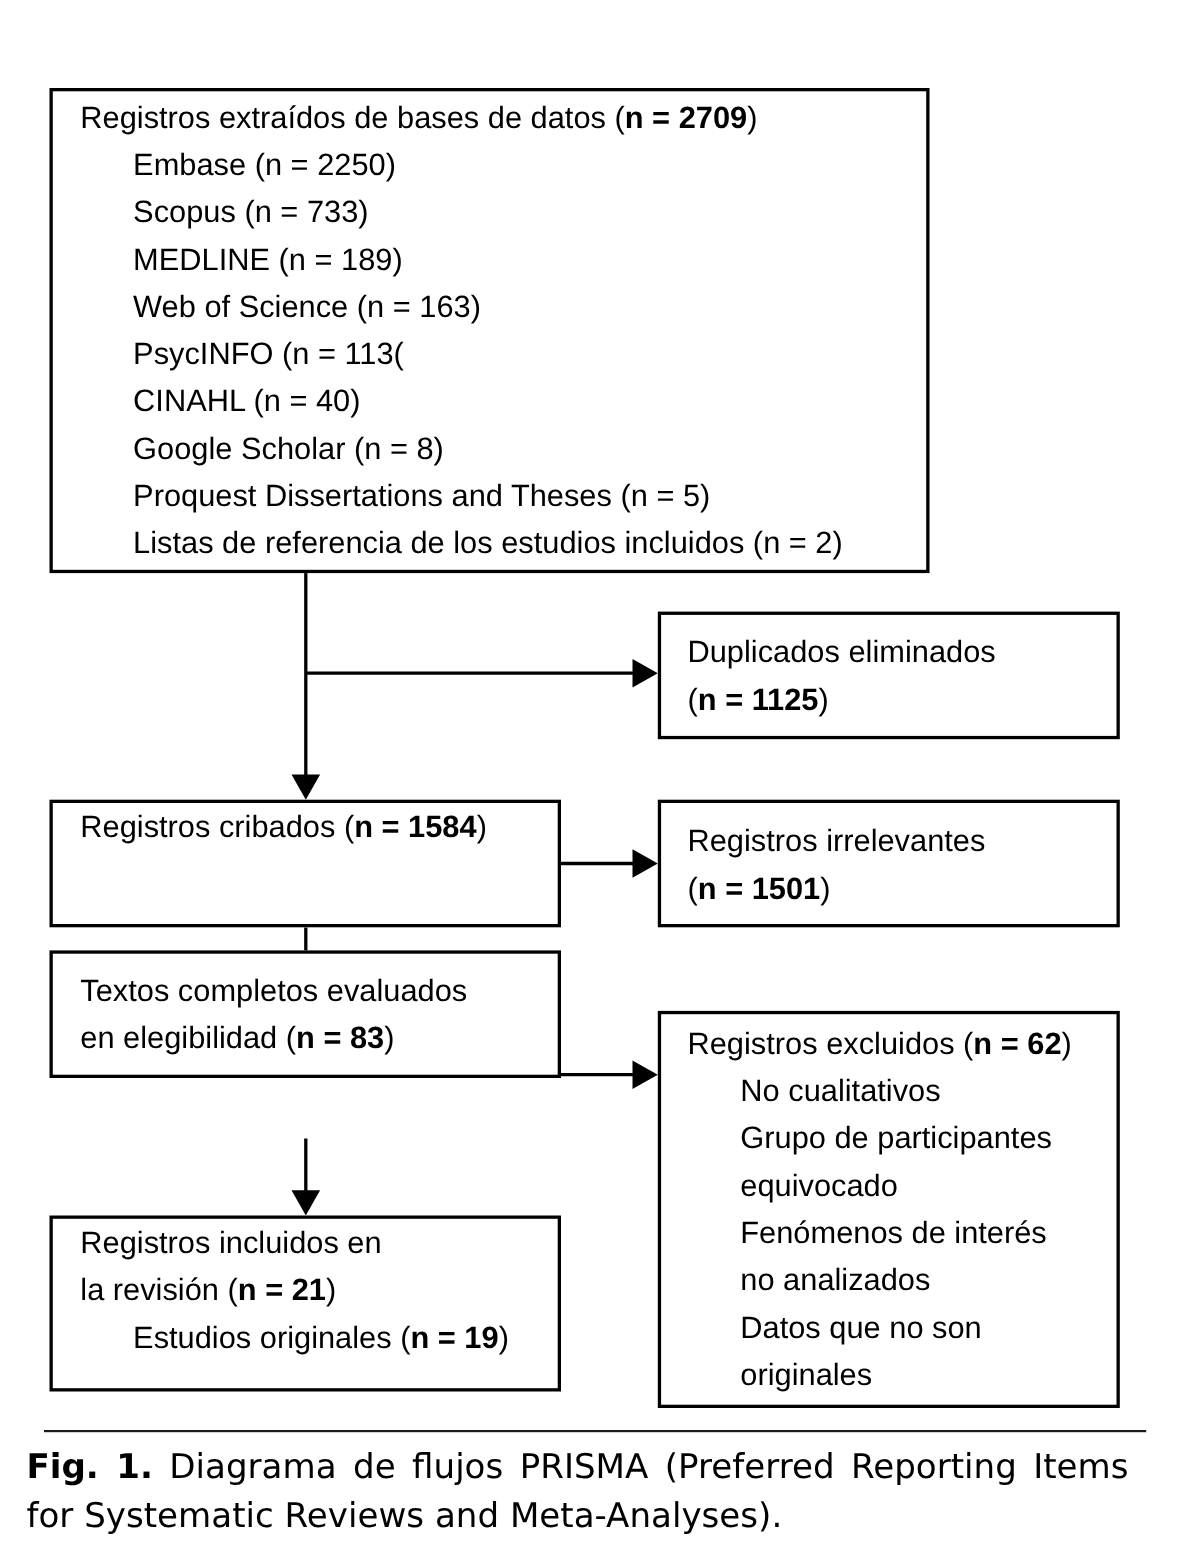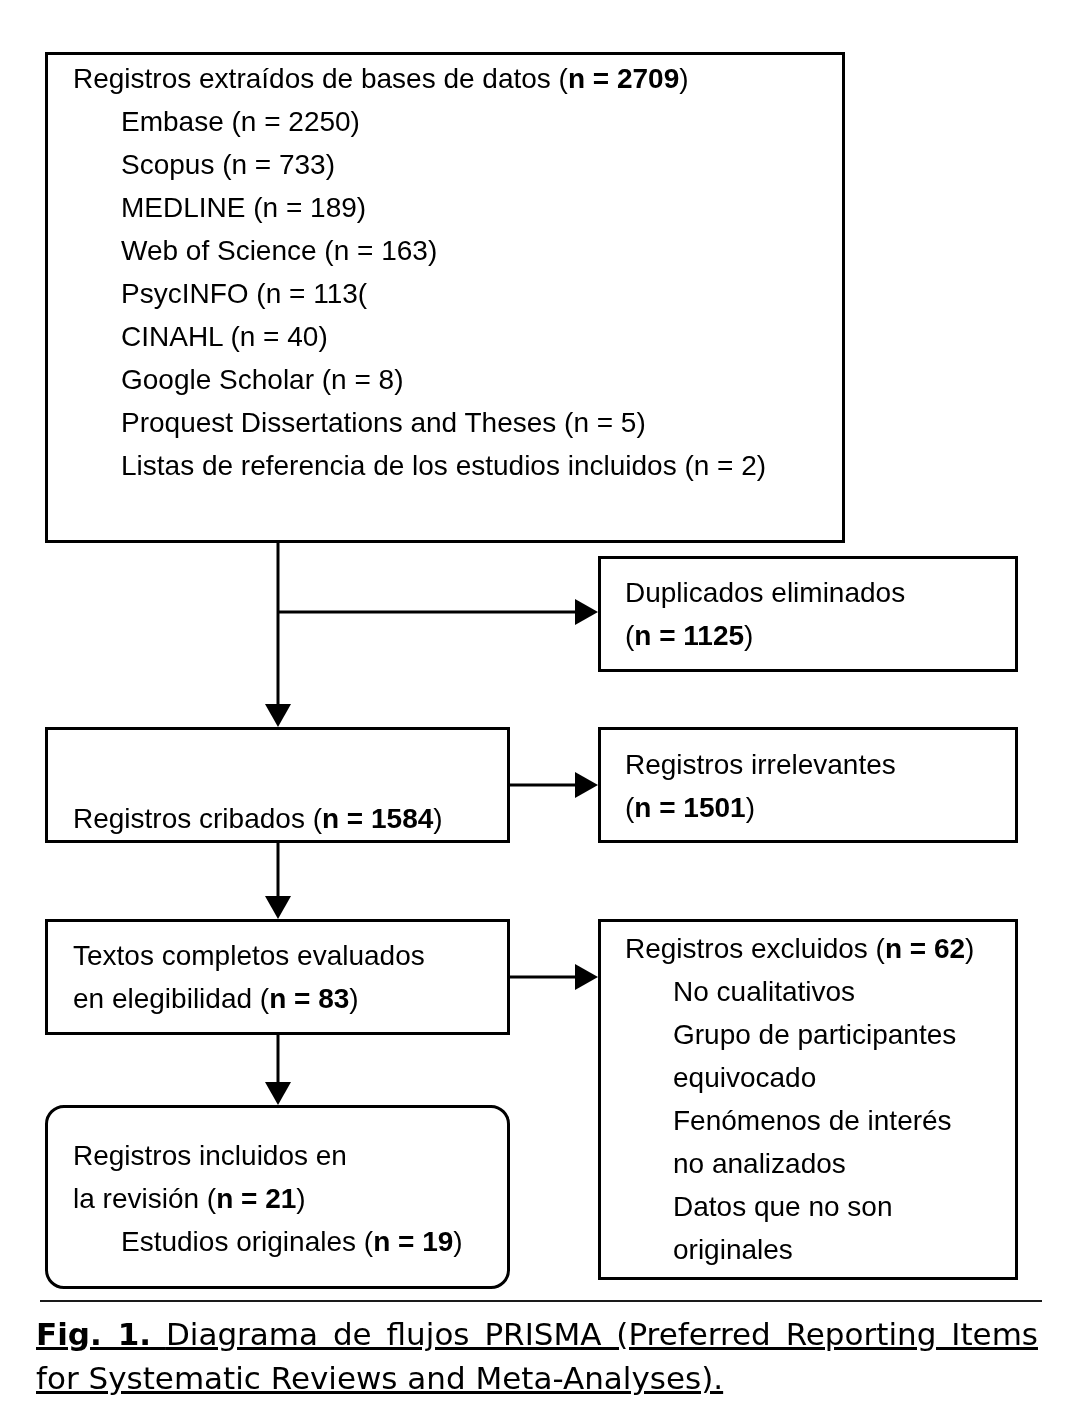--- a/index.html
+++ b/index.html
@@ -23,43 +23,42 @@
     border: 3px solid #000;
     background: #fff;
     font-size: 28px;
     line-height: 43px;
   }
   .box b { font-weight: bold; }
   .item { padding-left: 48px; }
   .nowrap { white-space: nowrap; }
   .wrapitem { max-width: 358px; } 
 
-  #box-databases { left: 45px; top: 52px;  width: 800px; height: 491px; padding: 2px 8px 0 25px; }
+  #box-databases { left: 45px; top: 80px;  width: 800px; height: 441px; padding: 2px 8px 0 25px; }
   #box-duplicates { left: 598px; top: 556px; width: 420px; height: 116px; padding: 12px 8px 12px 24px; }
-  #box-screened  { left: 45px; top: 727px; width: 465px; height: 116px; display: flex; align-items: flex-end; padding-left: 25px; }
+  #box-screened  { left: 45px; top: 727px; width: 465px; height: 116px; display: flex; align-items: flex-start; padding-left: 25px; }
   #box-irrelevant { left: 598px; top: 727px; width: 420px; height: 116px; padding: 13px 8px 0 24px; }
-  #box-fulltext  { left: 45px; top: 919px; width: 465px; height: 116px; padding: 12px 8px 4px 25px; }
+  #box-fulltext  { left: 45px; top: 864px; width: 465px; height: 116px; padding: 12px 8px 4px 25px; }
   #box-excluded  { left: 598px; top: 919px; width: 420px; height: 361px; padding: 5px 8px 0 24px; }
-  #box-included  { left: 45px; top: 1105px; width: 465px; height: 184px; padding: 26px 8px 0 25px; border-radius: 19px; }
+  #box-included  { left: 45px; top: 1105px; width: 465px; height: 160px; padding: 0 8px 0 25px; }
 
   .caption-rule {
     position: absolute;
     left: 40px; top: 1300px;
     width: 1002px; height: 0;
     border-top: 2px solid #1a1a1a;
   }
   .caption {
     position: absolute;
-    left: 36px; top: 1312px;
+    left: 24px; top: 1312px;
     width: 1002px;
     font-family: "DejaVu Sans", sans-serif;
     font-size: 31px;
     line-height: 44px;
     text-align: justify;
-    text-decoration: underline;
   }
   .caption b { font-weight: bold; }
 </style>
 </head>
 <body>
 
 <div class="canvas">
 
   <svg class="arrows" width="1079" height="1403" viewBox="0 0 1079 1403">
     <line x1="278" y1="505" x2="278" y2="706"></line>

